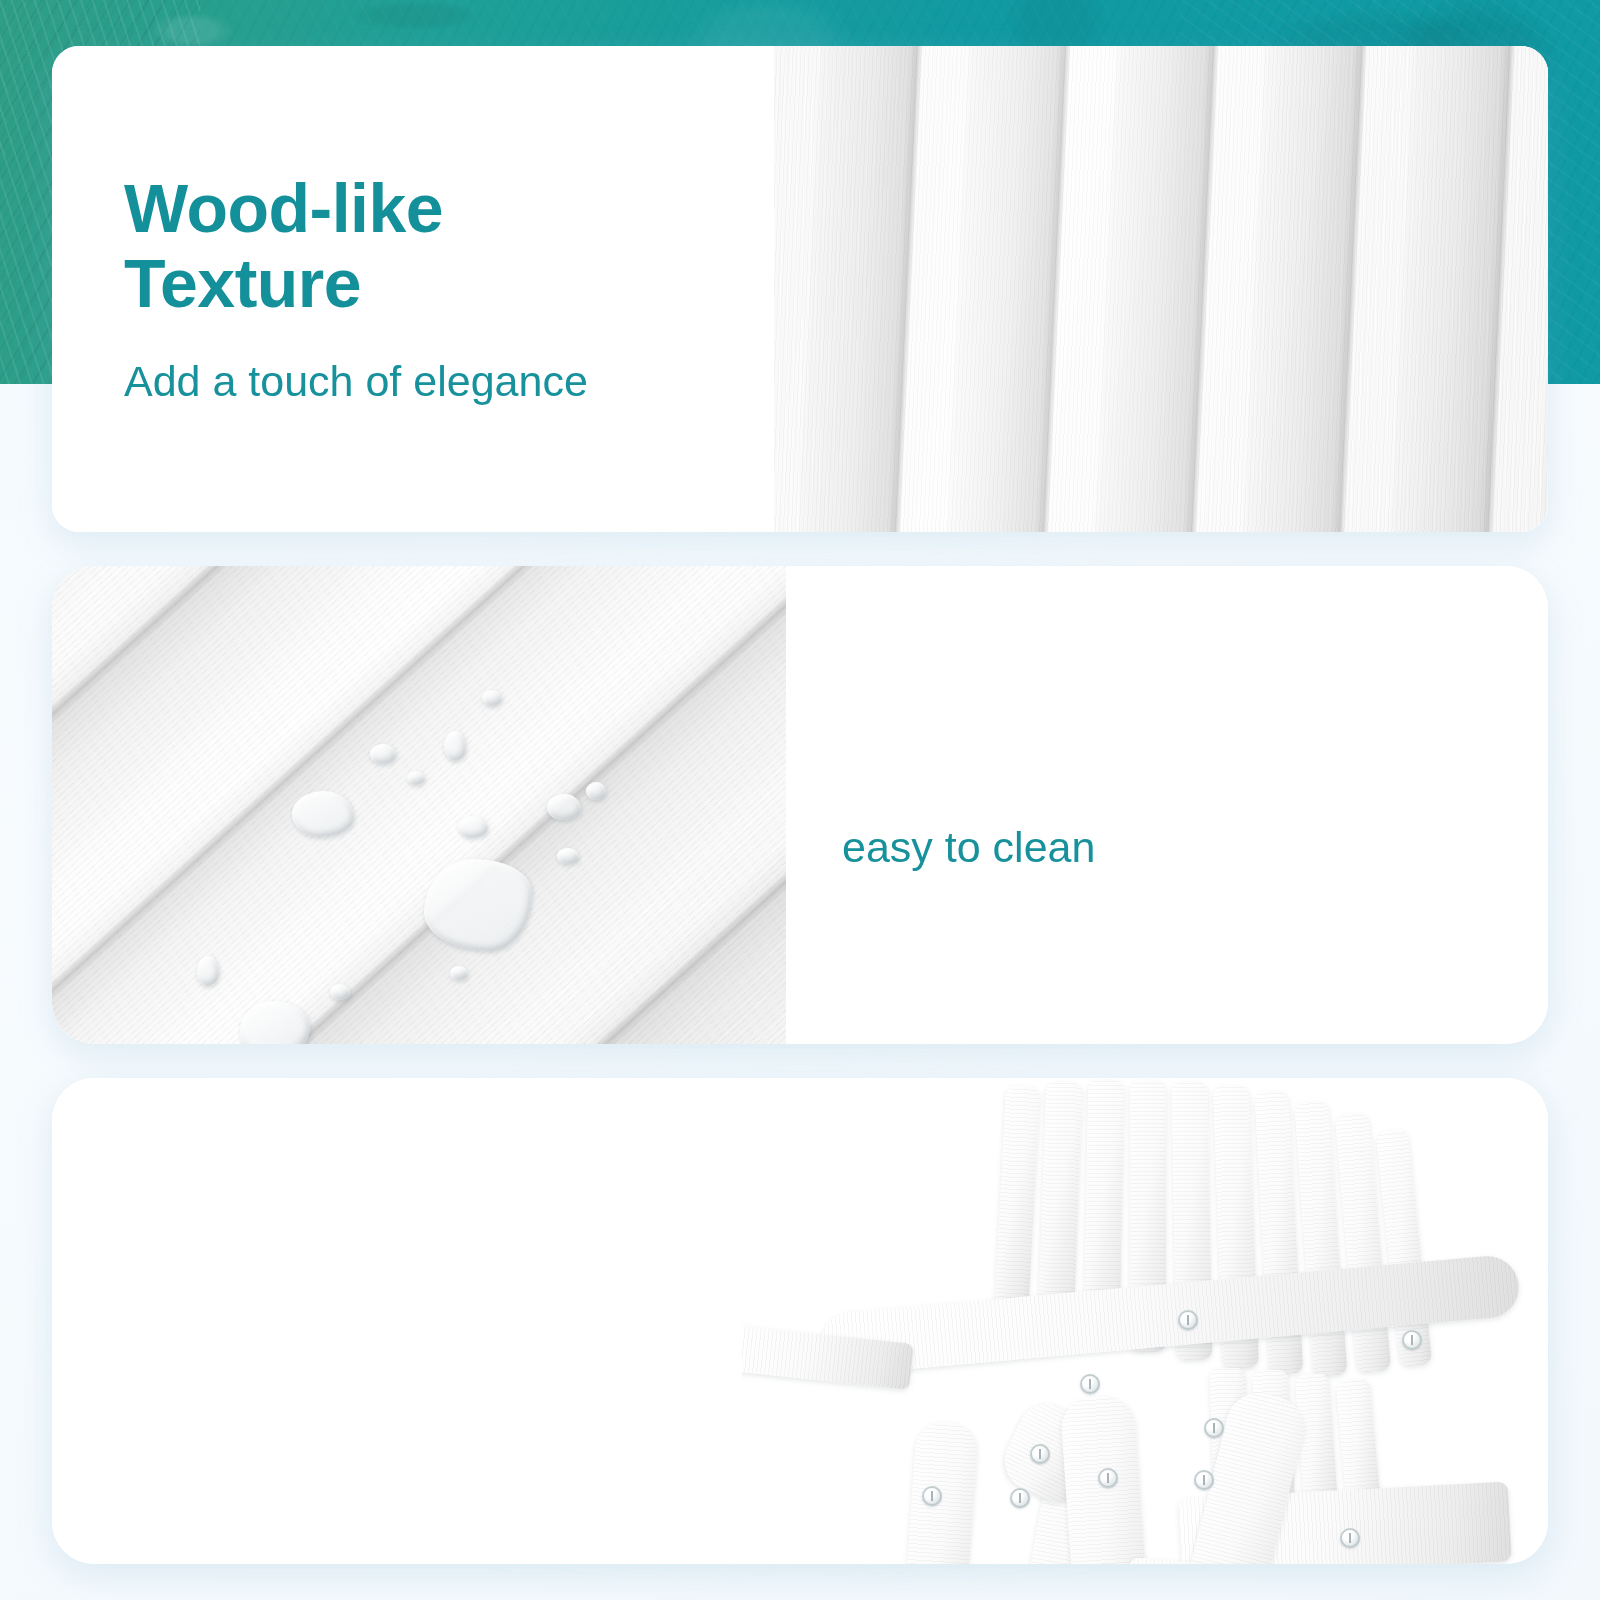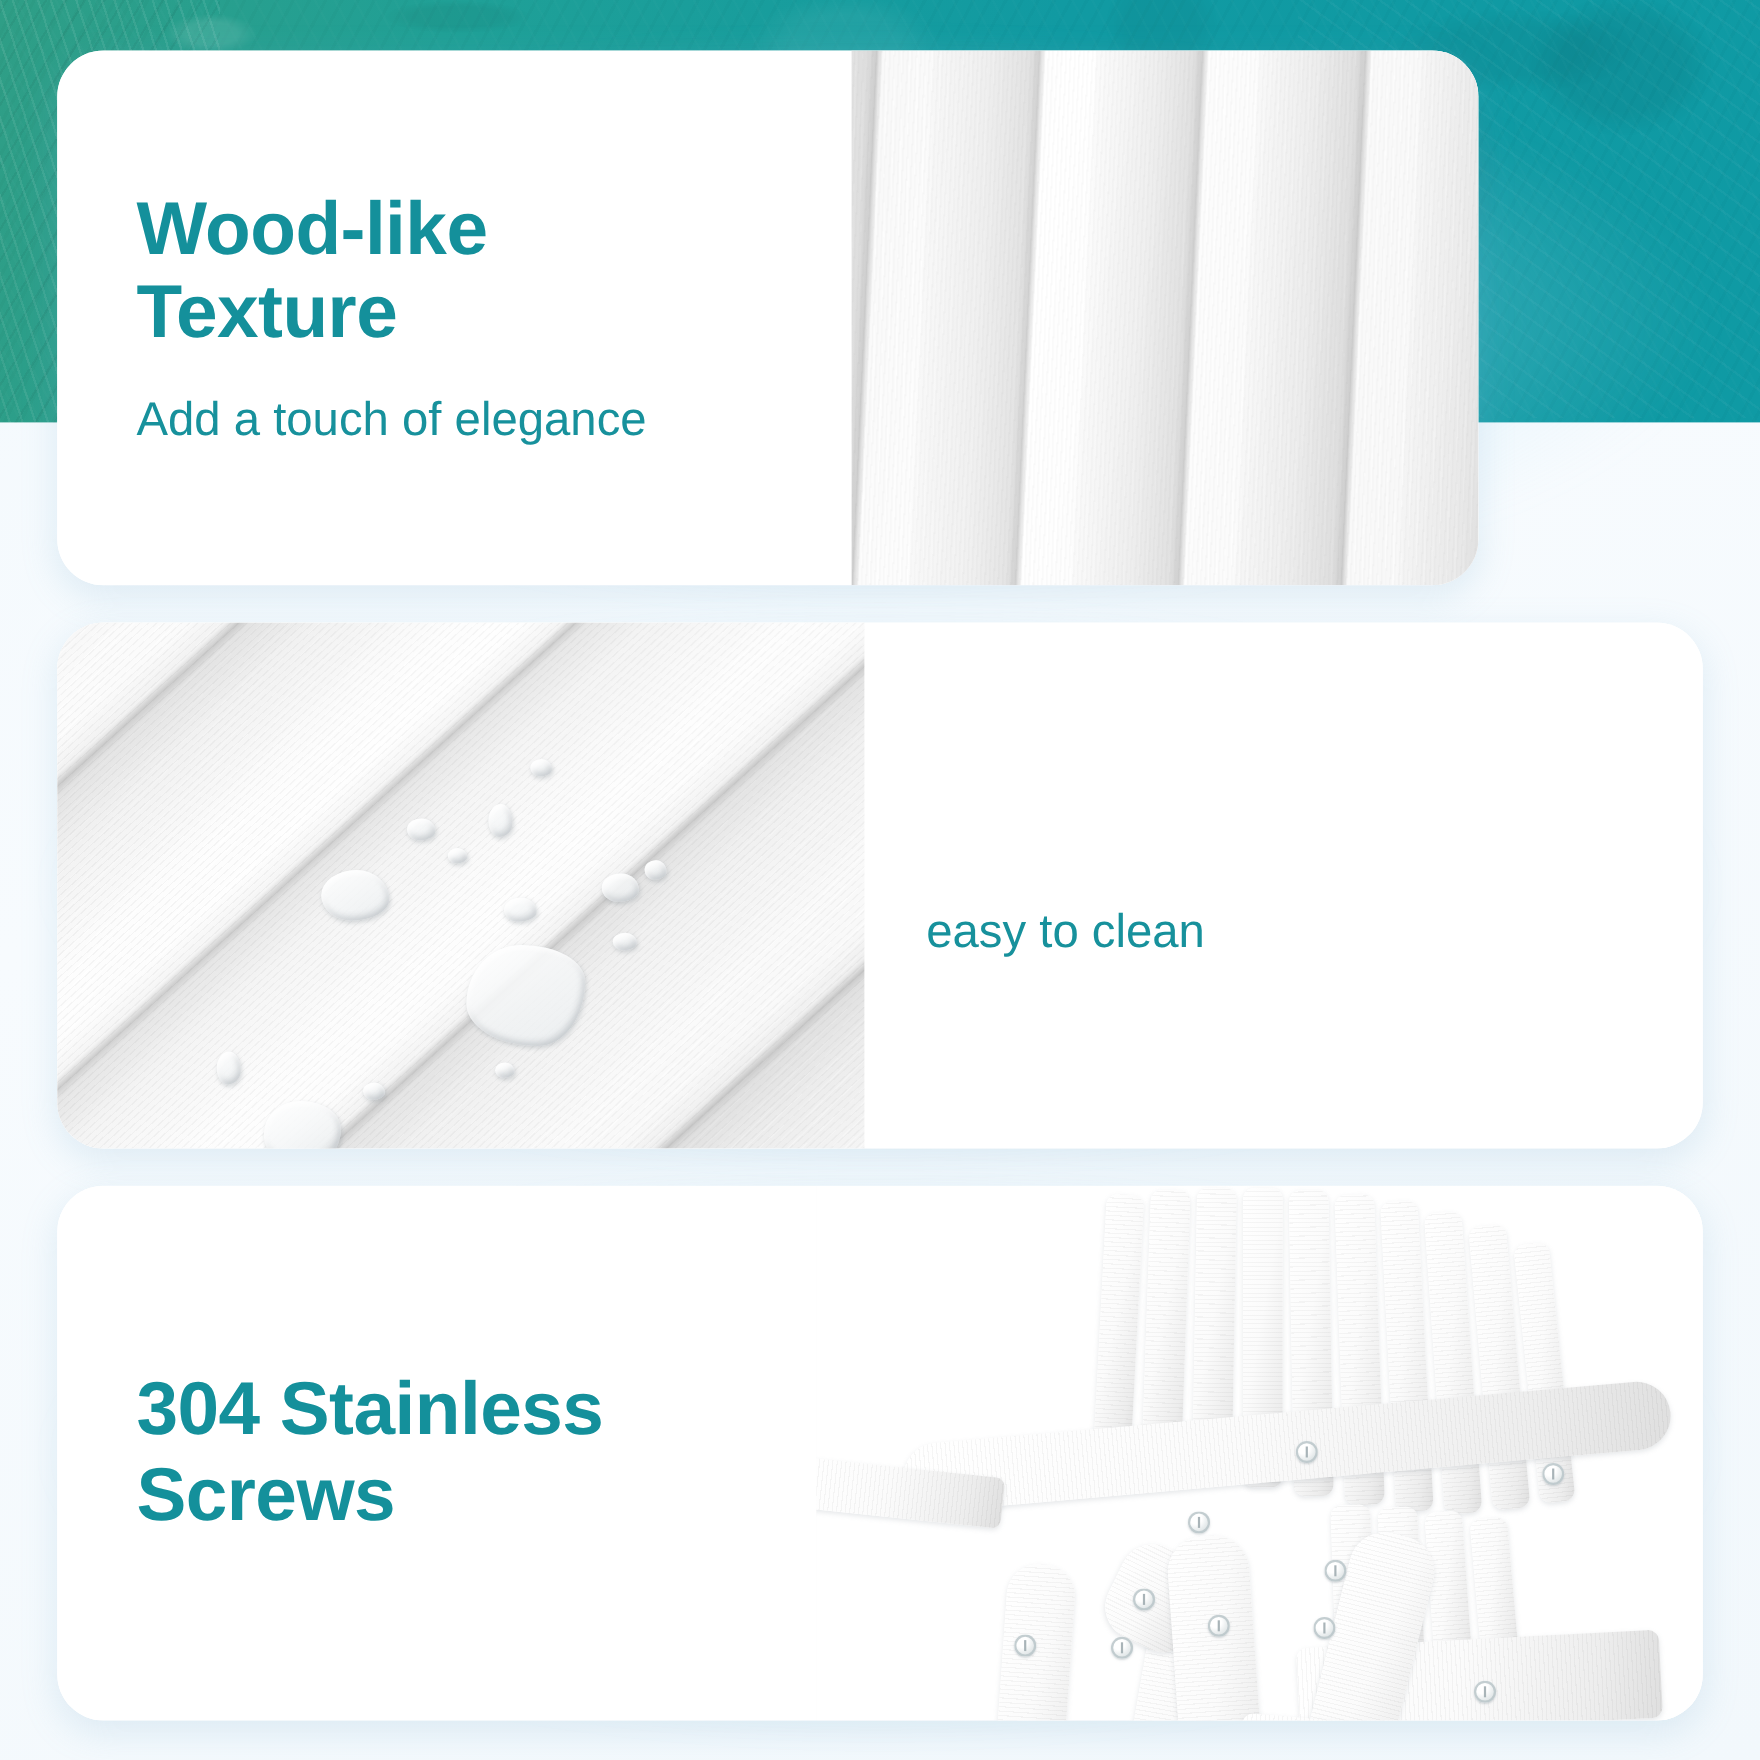--- a/index.html
+++ b/index.html
@@ -67,21 +67,21 @@
   }
 
   
   .card {
     position: absolute;
     background: #ffffff;
     border-radius: 42px;
     overflow: hidden;
     box-shadow: 0 10px 34px rgba(120, 175, 205, .20);
   }
-  #card-1 { left: 52px;  top: 46px;   width: 1292px; height: 486px; }
+  #card-1 { left: 52px;  top: 46px;   width: 1496px; height: 486px; border-radius: 27px; }
   #card-2 { left: 52px;  top: 566px;  width: 1496px; height: 478px; }
   #card-3 { left: 52px;  top: 1078px; width: 1496px; height: 486px; }
 
   .card-inner {
     display: flex;
     width: 100%;
     height: 100%;
   }
   .card-inner.reverse { flex-direction: row-reverse; }
 
@@ -295,21 +295,20 @@
         <div class="droplet" style="left:188px; top:435px; width:70px;  height:58px; border-radius:48% 52% 44% 56% / 52% 46% 58% 44%;"></div>
       </div>
 
     </div>
   </div>
 
   <div class="card" id="card-3">
     <div class="card-inner">
 
       <div class="text-pane">
-        <h2 class="headline"><span>304 Stainless</span><br><span>Screws</span></h2>
       </div>
 
       <div class="media-pane">
         <div class="chair-stage">
 
           <div class="wood vgrain" style="left:258px; top:8px;   width:34px;  height:236px; transform:rotate(3deg);"></div>
           <div class="wood vgrain" style="left:300px; top:4px;   width:36px;  height:250px; transform:rotate(2deg);"></div>
           <div class="wood vgrain" style="left:344px; top:2px;   width:36px;  height:262px; transform:rotate(1deg);"></div>
           <div class="wood vgrain" style="left:388px; top:2px;   width:36px;  height:272px;"></div>
           <div class="wood vgrain" style="left:432px; top:4px;   width:36px;  height:278px; transform:rotate(-1deg);"></div>

